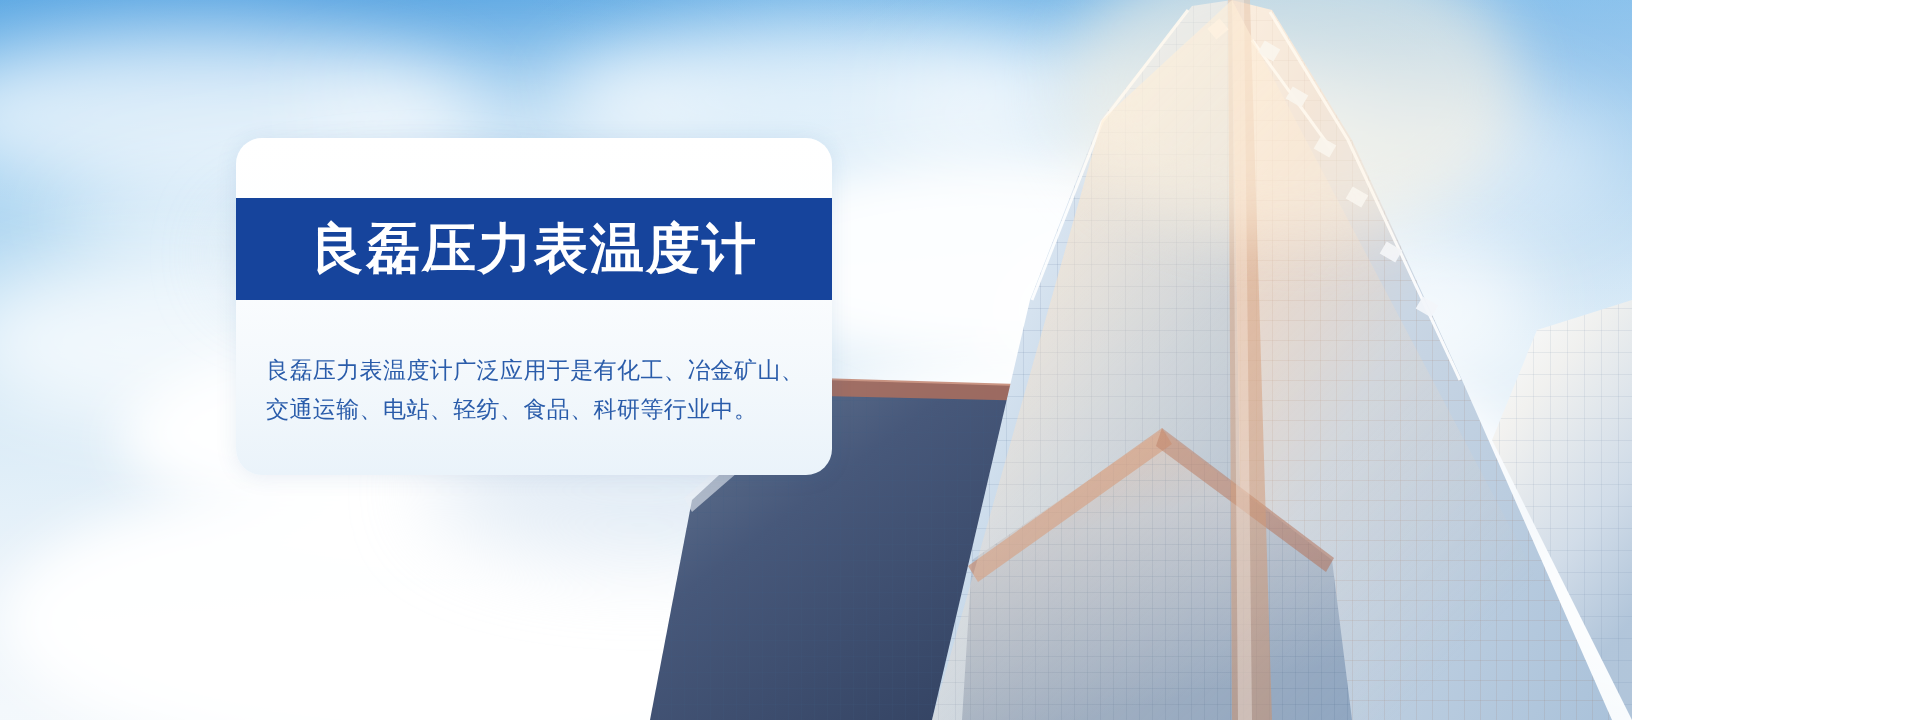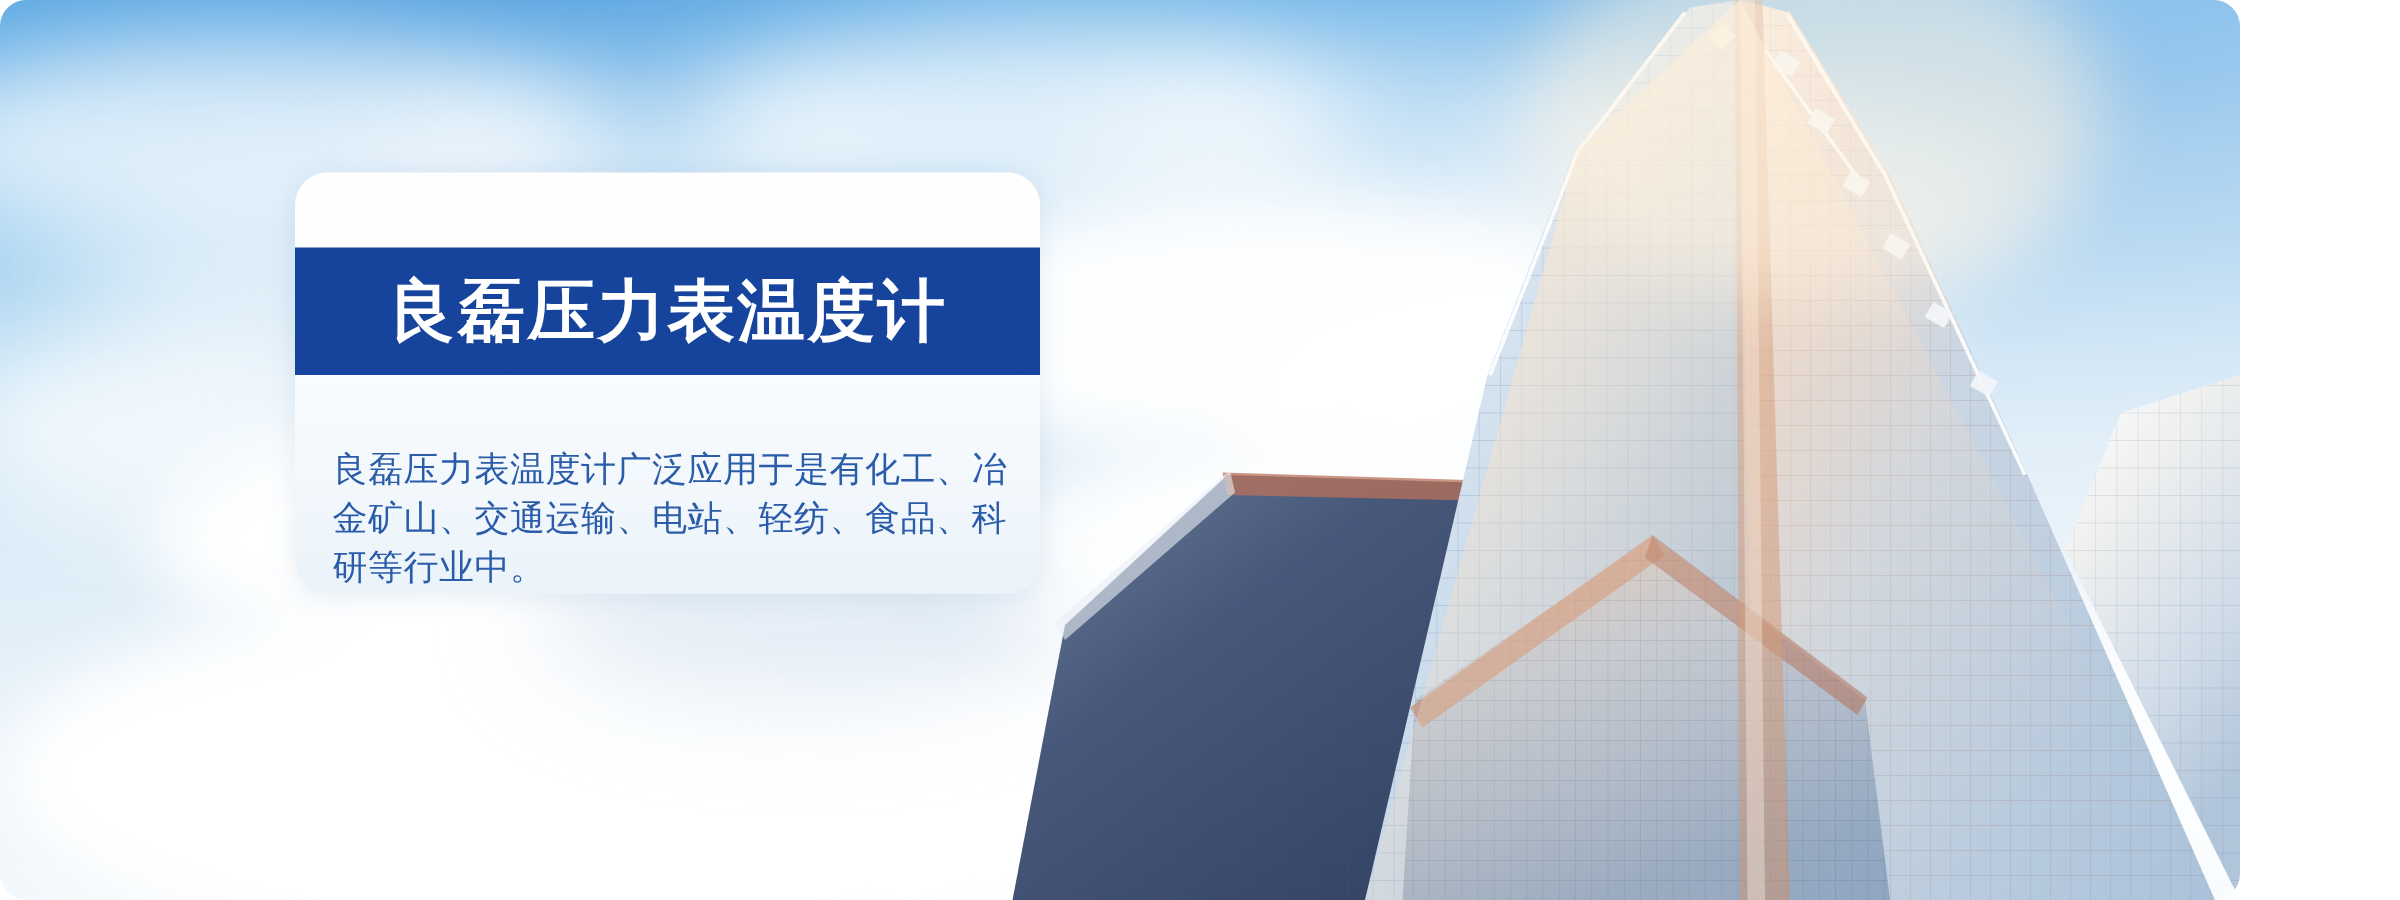--- a/index.html
+++ b/index.html
@@ -1,22 +1,21 @@
 <!DOCTYPE html>
 <html><head>
 <meta charset="utf-8">
 <style>
   html,body{margin:0;padding:0;background:#fff;}
   body{font-family:"Liberation Sans","DejaVu Sans",sans-serif;}
 
   #stage{
     position:relative;
-    width:1792px;height:720px;
+    width:1632px;height:720px;
     overflow:hidden;
-    border-radius:21px;
   }
 
   
   .sky{
     position:absolute;inset:0;
     background:
       linear-gradient(175deg,#63aee6 0%,#8cc6ee 14%,#b9dcf3 30%,#d9ebf7 48%,#eaf3fa 66%,#f3f8fc 82%,#f7fbfd 100%);
   }
   .sky-tint{
     position:absolute;inset:0;
@@ -58,21 +57,21 @@
     letter-spacing:2px;
     line-height:1;
     white-space:nowrap;
     font-family:"DejaVu Sans","Liberation Sans",sans-serif;
   }
   .card-desc{
     position:absolute;
     left:30px;right:24px;
     top:190px;
     color:#2a5caa;
-    font-size:28px;
+    font-size:23px;
     line-height:39px;
     letter-spacing:.4px;
     font-family:"DejaVu Sans","Liberation Sans",sans-serif;
   }
 </style>
 </head>
 <body>
 
 <div id="stage">
 

